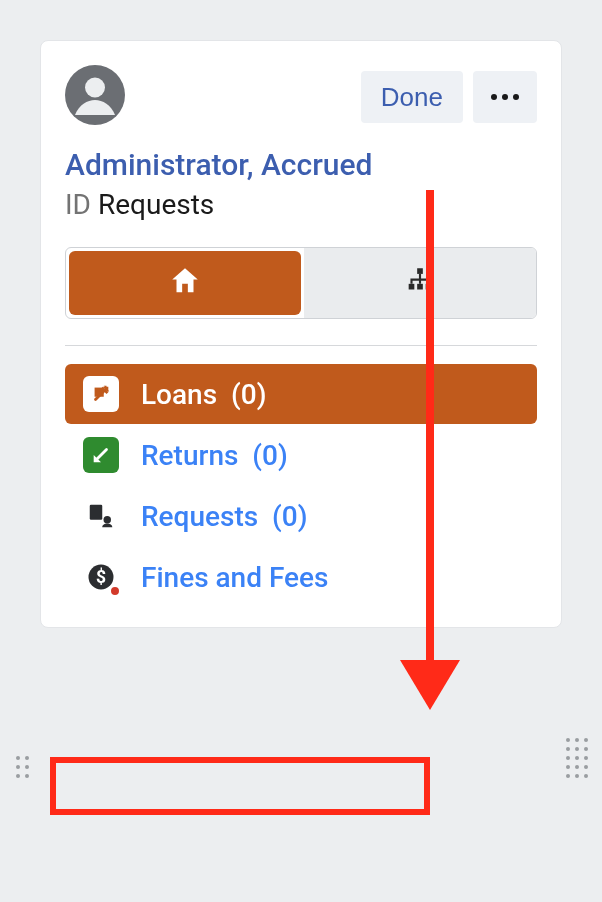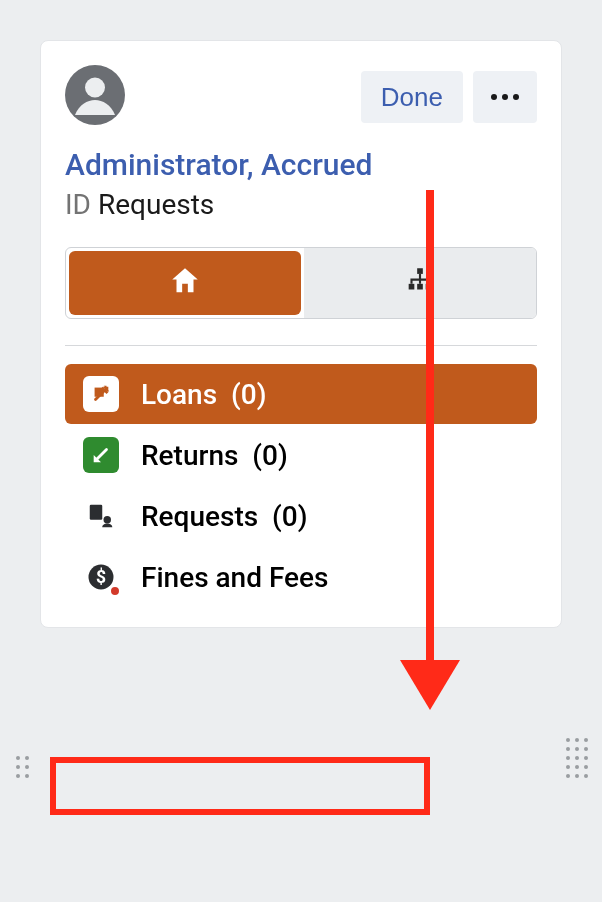--- a/index.html
+++ b/index.html
@@ -123,21 +123,21 @@
     gap: 1px;
   }
   .nav-item {
     display: flex;
     align-items: center;
     gap: 22px;
     padding: 12px 18px;
     border-radius: 6px;
     font-size: 28px;
     font-weight: 500;
-    color: #000000;
+    color: #3b82f6;
     cursor: pointer;
   }
   .nav-item.active {
     background: #c05a1c;
     color: #fff;
   }
   .nav-icon {
     width: 36px;
     height: 36px;
     border-radius: 6px;

